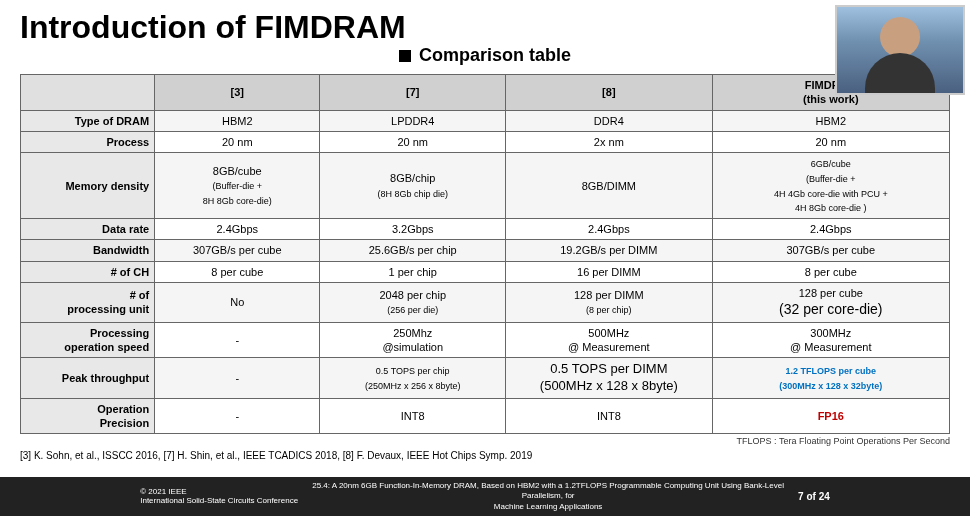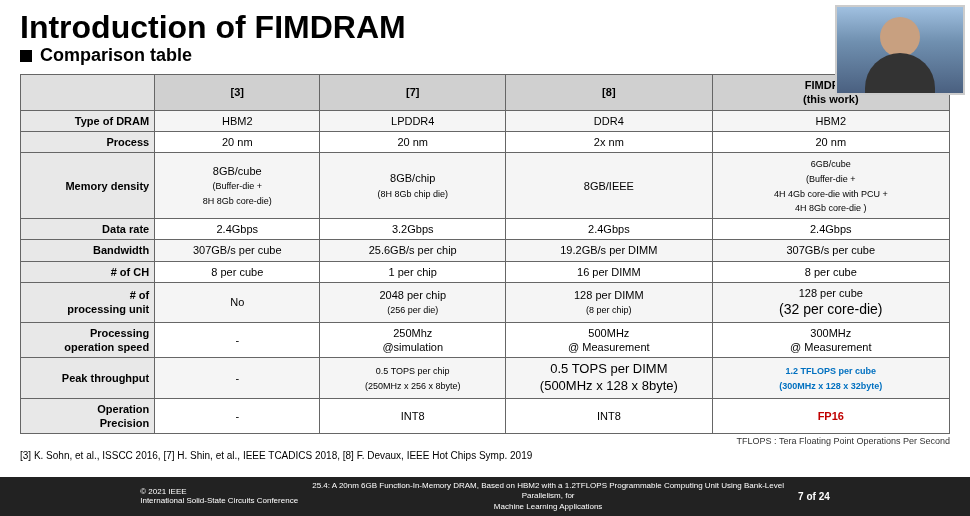--- a/index.html
+++ b/index.html
@@ -25,20 +25,21 @@
       line-height: 1.1;
     }
     .subtitle {
       font-size: 18px;
       font-weight: bold;
       color: #000;
       margin-bottom: 8px;
       display: flex;
       align-items: center;
       gap: 8px;
+      justify-content: center;
     }
     .bullet-square {
       width: 12px;
       height: 12px;
       background: #000;
       display: inline-block;
       flex-shrink: 0;
     }
     .comparison-table {
       width: 100%;
@@ -197,21 +198,21 @@
         <td>Process</td>
         <td>20 nm</td>
         <td>20 nm</td>
         <td>2x nm</td>
         <td>20 nm</td>
       </tr>
       <tr>
         <td>Memory density</td>
         <td>8GB/cube<br><span style="font-size:9px;">(Buffer-die +<br>8H 8Gb core-die)</span></td>
         <td>8GB/chip<br><span style="font-size:9px;">(8H 8Gb chip die)</span></td>
-        <td>8GB/IEEE</td>
+        <td>8GB/DIMM</td>
         <td><span style="font-size:9px;">6GB/cube<br>(Buffer-die +<br>4H 4Gb core-die with PCU +<br>4H 8Gb core-die )</span></td>
       </tr>
       <tr>
         <td>Data rate</td>
         <td>2.4Gbps</td>
         <td>3.2Gbps</td>
         <td>2.4Gbps</td>
         <td>2.4Gbps</td>
       </tr>
       <tr>

